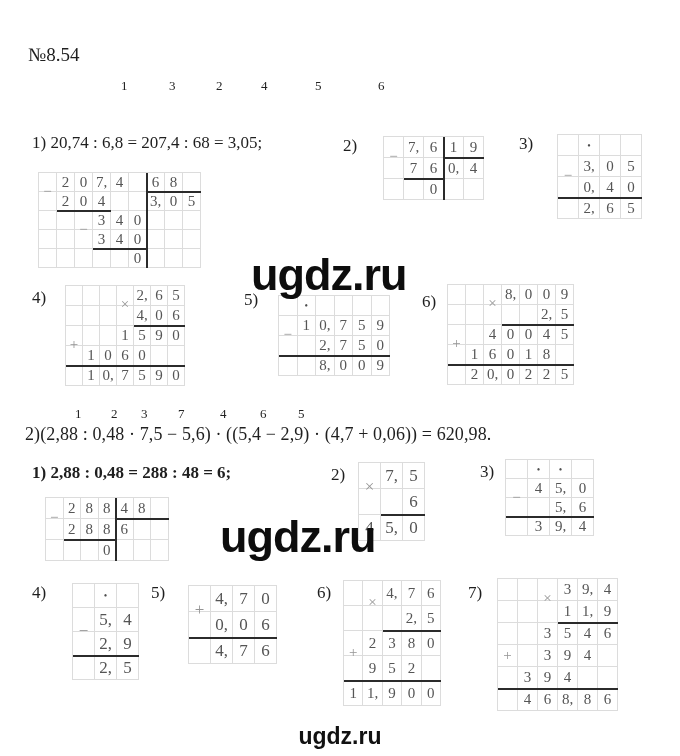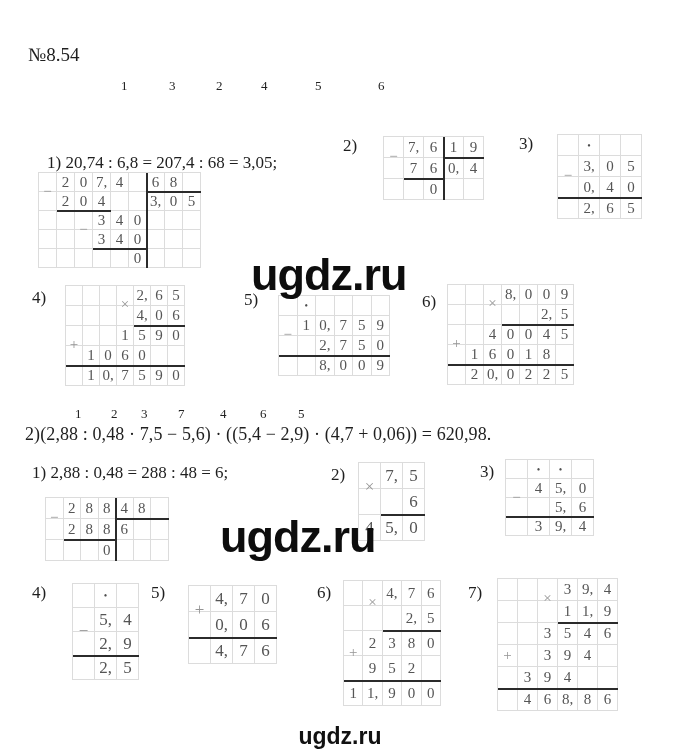--- a/index.html
+++ b/index.html
@@ -38,21 +38,21 @@
   <div class="abs problem-number">№8.54</div>
 
   <div class="abs anno-row" style="top:78px;">
       <span class="anno" style="left: 121px;">1</span>
       <span class="anno" style="left: 169px;">3</span>
       <span class="anno" style="left: 216px;">2</span>
       <span class="anno" style="left: 261px;">4</span>
       <span class="anno" style="left: 315px;">5</span>
       <span class="anno" style="left: 378px;">6</span>
     </div>
-  <div class="abs step-text" style="left:47px;top:133px;margin-top:20px;">1) 20,74 : 6,8 = 207,4 : 68 = 3,05;</div>
+  <div class="abs step-text" style="left:32px;top:133px;">1) 20,74 : 6,8 = 207,4 : 68 = 3,05;</div>
   <div class="abs step-label" style="left:343px;top:136px;">2)</div>
   <div class="abs step-label" style="left:519px;top:134px;">3)</div>
 
   <div class="grid" style="left: 38px; top: 172px; width: 162px; height: 95px;">
       <div class="cell" style="left: 0px; top: 0px; width: 18px; height: 19px;">
         <span class="straddle op">−</span>
       </div>
       <div class="cell" style="left: 18px; top: 0px; width: 18px; height: 19px;">
         <span class="">2</span>
       </div>
@@ -461,21 +461,21 @@
   <div class="abs anno-row" style="top:406px;">
       <span class="anno" style="left: 75px;">1</span>
       <span class="anno" style="left: 111px;">2</span>
       <span class="anno" style="left: 141px;">3</span>
       <span class="anno" style="left: 178px;">7</span>
       <span class="anno" style="left: 220px;">4</span>
       <span class="anno" style="left: 260px;">6</span>
       <span class="anno" style="left: 298px;">5</span>
     </div>
   <div class="abs formula formula2" style="left:25px;top:424px;">2)(2,88 : 0,48 · 7,5 − 5,6) · ((5,4 − 2,9) · (4,7 + 0,06)) = 620,98.</div>
-  <div class="abs step-text" style="left:32px;top:463px;">1) 2,88 : 0,48 = 288 : 48 = 6;</div>
+  <div class="abs step-text" style="left:32px;top:463px;font-weight:bold;">1) 2,88 : 0,48 = 288 : 48 = 6;</div>
   <div class="abs step-label" style="left:331px;top:465px;">2)</div>
   <div class="abs step-label" style="left:480px;top:462px;">3)</div>
 
   <div class="grid" style="left: 45px; top: 497px; width: 122.5px; height: 63px;">
       <div class="cell" style="left: 0px; top: 0px; width: 17.5px; height: 21px;">
         <span class="straddle op">−</span>
       </div>
       <div class="cell" style="left: 17.5px; top: 0px; width: 17.5px; height: 21px;">
         <span class="">2</span>
       </div>

